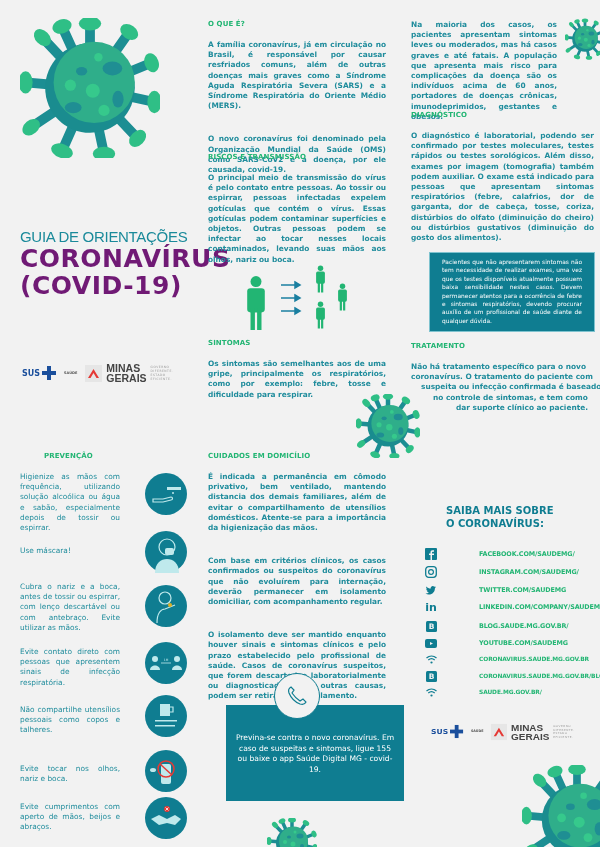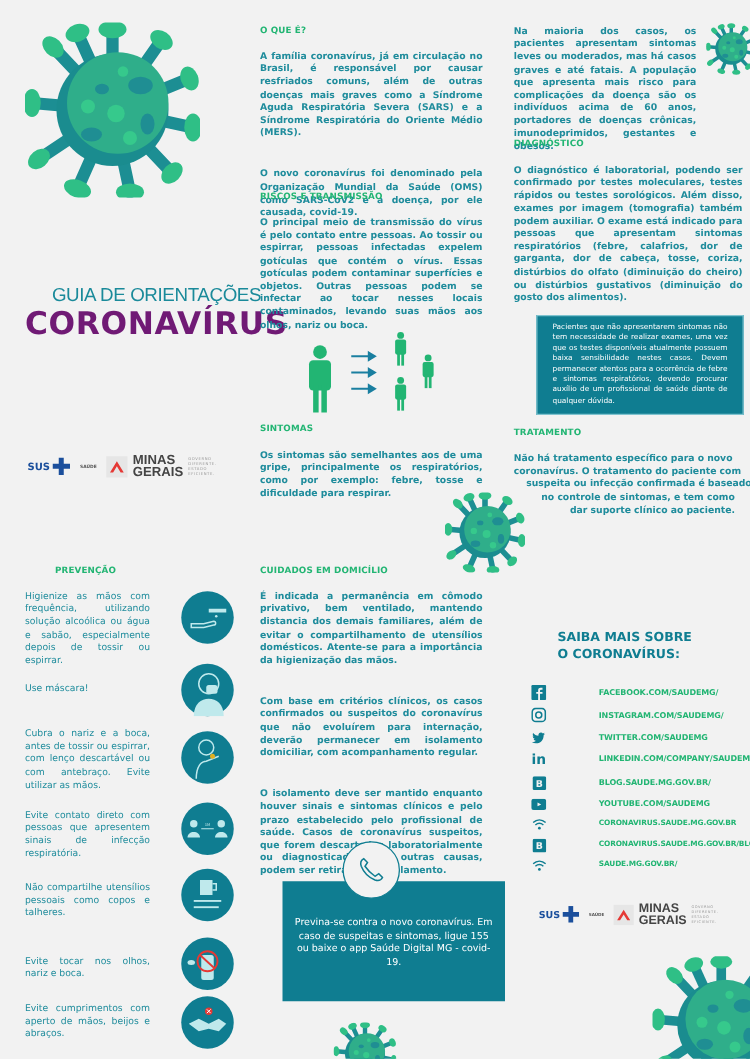--- a/index.html
+++ b/index.html
@@ -79,23 +79,24 @@
       <rect x="5" y="30" width="4" height="20" fill="#22b573"></rect>
       <rect x="11" y="30" width="4" height="20" fill="#22b573"></rect>
     </g>
   </defs>
 </svg>
 
 <svg class="virus" style="left:20px;top:18px;width:140px;height:140px;" viewBox="0 0 100 100">
     <use href="#virus"></use>
   </svg>
 
-<div class="abs" style="left:20px;top:228px;text-align:center;">
+<div class="abs" style="left:20px;top:228px;">
   <div class="title-sub">GUIA DE ORIENTAÇÕES</div>
   <div class="title-main">CORONAVÍRUS</div>
+  <div class="title-main">(COVID-19)</div>
 </div>
 
 <div class="abs logos" style="left:22px;top:363px;">
   <div class="sus">
     <span>SUS</span>
     <svg width="14" height="14" viewBox="0 0 14 14">
         <rect x="5" y="0" width="4" height="14" fill="#1b4f9c"></rect>
         <rect x="0" y="5" width="14" height="4" fill="#1b4f9c"></rect>
       </svg>
   </div>

